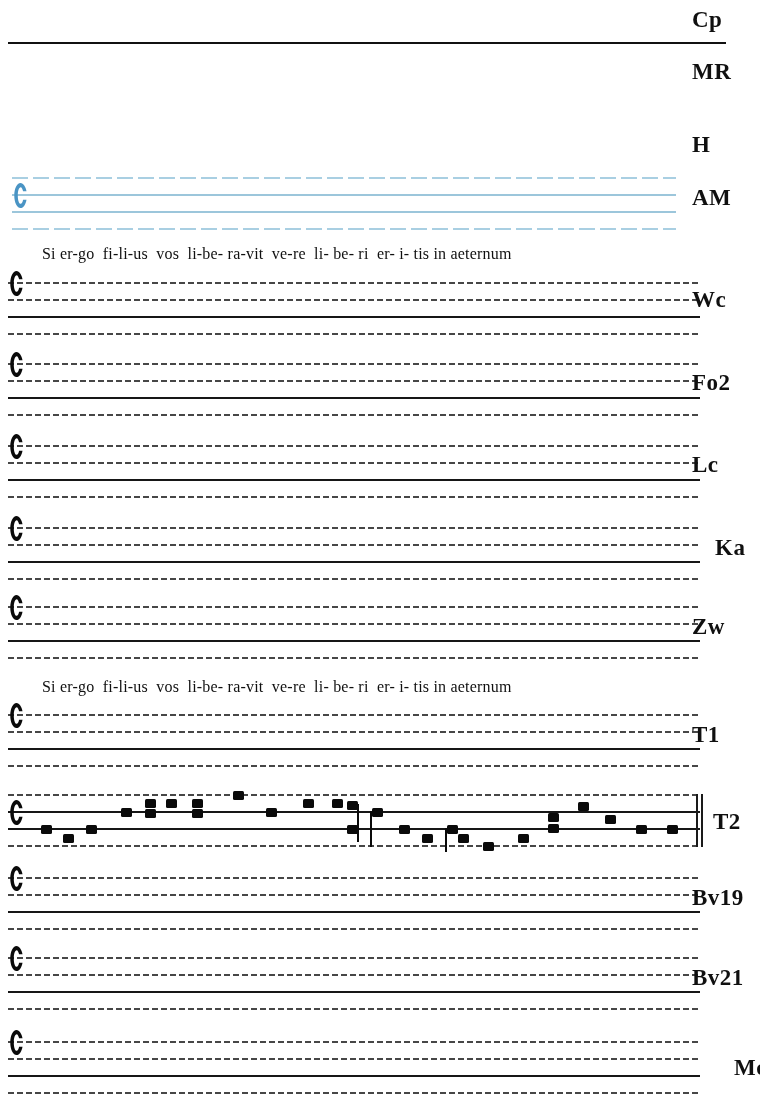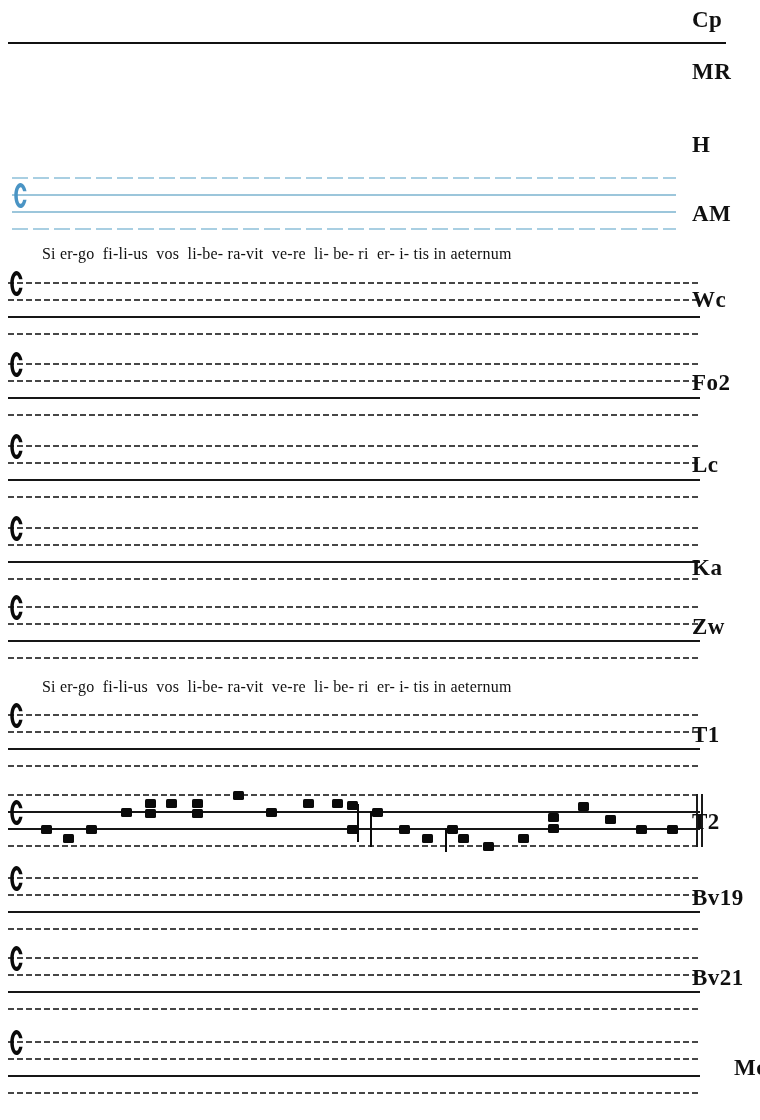--- a/index.html
+++ b/index.html
@@ -37,21 +37,21 @@
         <span class="staff-label" style="top: 133px;">H</span>
       </div>
       <div>
         <div class="hline" style="top: 177px; left: 12px; width: 664px; background: repeating-linear-gradient(to right, rgb(169, 207, 226) 0px, rgb(169, 207, 226) 16px, transparent 16px, transparent 21px);"></div>
         <div class="hline" style="top: 194px; left: 12px; width: 664px; background: rgb(156, 198, 219);"></div>
         <div class="hline" style="top: 211px; left: 12px; width: 664px; background: rgb(156, 198, 219);"></div>
         <div class="hline" style="top: 228px; left: 12px; width: 664px; background: repeating-linear-gradient(to right, rgb(169, 207, 226) 0px, rgb(169, 207, 226) 16px, transparent 16px, transparent 21px);"></div>
         <span class="clef" style="left: 14px; top: 182px; position: absolute;"><svg width="13" height="27" viewBox="0 0 12 26">
             <path fill="#4a94c4" fill-rule="evenodd" d="M6 1 C2.5 1 0 6.4 0 13 C0 19.6 2.5 25 6 25 C8.8 25 11 21.5 11.8 17 L8.5 17 C8 19.4 7.1 21 6.2 21 C4.4 21 3.4 17.4 3.4 13 C3.4 8.6 4.4 5 6.2 5 C7.1 5 8 6.6 8.5 9 L11.8 9 C11 4.5 8.8 1 6 1 Z"></path>
           </svg></span>
-        <span class="staff-label" style="top: 202px;">AM</span>
+        <span class="staff-label" style="top: 186px;">AM</span>
       </div>
       <div>
         <div class="hline" style="top: 282px; left: 8px; width: 692px; background: repeating-linear-gradient(to right, rgb(71, 71, 71) 0px, rgb(71, 71, 71) 6px, transparent 6px, transparent 9px);"></div>
         <div class="hline" style="top: 299px; left: 8px; width: 692px; background: repeating-linear-gradient(to right, rgb(71, 71, 71) 0px, rgb(71, 71, 71) 6px, transparent 6px, transparent 9px);"></div>
         <div class="hline" style="top: 316px; left: 8px; width: 692px; background: rgb(22, 22, 22);"></div>
         <div class="hline" style="top: 333px; left: 8px; width: 692px; background: repeating-linear-gradient(to right, rgb(71, 71, 71) 0px, rgb(71, 71, 71) 6px, transparent 6px, transparent 9px);"></div>
         <span class="clef" style="left: 10px; top: 270px; position: absolute;"><svg width="13" height="27" viewBox="0 0 12 26">
             <path fill="#0a0a0a" fill-rule="evenodd" d="M6 1 C2.5 1 0 6.4 0 13 C0 19.6 2.5 25 6 25 C8.8 25 11 21.5 11.8 17 L8.5 17 C8 19.4 7.1 21 6.2 21 C4.4 21 3.4 17.4 3.4 13 C3.4 8.6 4.4 5 6.2 5 C7.1 5 8 6.6 8.5 9 L11.8 9 C11 4.5 8.8 1 6 1 Z"></path>
           </svg></span>
         <span class="staff-label" style="top: 288px;">Wc</span>
@@ -77,21 +77,21 @@
         <span class="staff-label" style="top: 453px;">Lc</span>
       </div>
       <div>
         <div class="hline" style="top: 527px; left: 8px; width: 692px; background: repeating-linear-gradient(to right, rgb(71, 71, 71) 0px, rgb(71, 71, 71) 6px, transparent 6px, transparent 9px);"></div>
         <div class="hline" style="top: 544px; left: 8px; width: 692px; background: repeating-linear-gradient(to right, rgb(71, 71, 71) 0px, rgb(71, 71, 71) 6px, transparent 6px, transparent 9px);"></div>
         <div class="hline" style="top: 561px; left: 8px; width: 692px; background: rgb(22, 22, 22);"></div>
         <div class="hline" style="top: 578px; left: 8px; width: 692px; background: repeating-linear-gradient(to right, rgb(71, 71, 71) 0px, rgb(71, 71, 71) 6px, transparent 6px, transparent 9px);"></div>
         <span class="clef" style="left: 10px; top: 515px; position: absolute;"><svg width="13" height="27" viewBox="0 0 12 26">
             <path fill="#0a0a0a" fill-rule="evenodd" d="M6 1 C2.5 1 0 6.4 0 13 C0 19.6 2.5 25 6 25 C8.8 25 11 21.5 11.8 17 L8.5 17 C8 19.4 7.1 21 6.2 21 C4.4 21 3.4 17.4 3.4 13 C3.4 8.6 4.4 5 6.2 5 C7.1 5 8 6.6 8.5 9 L11.8 9 C11 4.5 8.8 1 6 1 Z"></path>
           </svg></span>
-        <span class="staff-label" style="top: 556px;">Ka</span>
+        <span class="staff-label" style="top: 536px; margin-left: 23px;">Ka</span>
       </div>
       <div>
         <div class="hline" style="top: 606px; left: 8px; width: 692px; background: repeating-linear-gradient(to right, rgb(71, 71, 71) 0px, rgb(71, 71, 71) 6px, transparent 6px, transparent 9px);"></div>
         <div class="hline" style="top: 623px; left: 8px; width: 692px; background: repeating-linear-gradient(to right, rgb(71, 71, 71) 0px, rgb(71, 71, 71) 6px, transparent 6px, transparent 9px);"></div>
         <div class="hline" style="top: 640px; left: 8px; width: 692px; background: rgb(22, 22, 22);"></div>
         <div class="hline" style="top: 657px; left: 8px; width: 692px; background: repeating-linear-gradient(to right, rgb(71, 71, 71) 0px, rgb(71, 71, 71) 6px, transparent 6px, transparent 9px);"></div>
         <span class="clef" style="left: 10px; top: 594px; position: absolute;"><svg width="13" height="27" viewBox="0 0 12 26">
             <path fill="#0a0a0a" fill-rule="evenodd" d="M6 1 C2.5 1 0 6.4 0 13 C0 19.6 2.5 25 6 25 C8.8 25 11 21.5 11.8 17 L8.5 17 C8 19.4 7.1 21 6.2 21 C4.4 21 3.4 17.4 3.4 13 C3.4 8.6 4.4 5 6.2 5 C7.1 5 8 6.6 8.5 9 L11.8 9 C11 4.5 8.8 1 6 1 Z"></path>
           </svg></span>
         <span class="staff-label" style="top: 615px;">Zw</span>
@@ -109,21 +109,21 @@
       <div>
         <div class="hline" style="top: 794px; left: 8px; width: 692px; background: repeating-linear-gradient(to right, rgb(71, 71, 71) 0px, rgb(71, 71, 71) 6px, transparent 6px, transparent 9px);"></div>
         <div class="hline" style="top: 811px; left: 8px; width: 692px; background: rgb(22, 22, 22);"></div>
         <div class="hline" style="top: 828px; left: 8px; width: 692px; background: rgb(22, 22, 22);"></div>
         <div class="hline" style="top: 845px; left: 8px; width: 692px; background: repeating-linear-gradient(to right, rgb(71, 71, 71) 0px, rgb(71, 71, 71) 6px, transparent 6px, transparent 9px);"></div>
         <span class="clef" style="left: 10px; top: 799px; position: absolute;"><svg width="13" height="27" viewBox="0 0 12 26">
             <path fill="#0a0a0a" fill-rule="evenodd" d="M6 1 C2.5 1 0 6.4 0 13 C0 19.6 2.5 25 6 25 C8.8 25 11 21.5 11.8 17 L8.5 17 C8 19.4 7.1 21 6.2 21 C4.4 21 3.4 17.4 3.4 13 C3.4 8.6 4.4 5 6.2 5 C7.1 5 8 6.6 8.5 9 L11.8 9 C11 4.5 8.8 1 6 1 Z"></path>
           </svg></span>
         <div class="barline" style="left: 696px; top: 794px; height: 53px;"></div>
         <div class="barline" style="left: 701px; top: 794px; height: 53px;"></div>
-        <span class="staff-label" style="top: 810px;">T2</span>
+        <span class="staff-label" style="top: 810px; margin-left: 21px;">T2</span>
       </div>
       <div>
         <div class="hline" style="top: 877px; left: 8px; width: 692px; background: repeating-linear-gradient(to right, rgb(71, 71, 71) 0px, rgb(71, 71, 71) 6px, transparent 6px, transparent 9px);"></div>
         <div class="hline" style="top: 894px; left: 8px; width: 692px; background: repeating-linear-gradient(to right, rgb(71, 71, 71) 0px, rgb(71, 71, 71) 6px, transparent 6px, transparent 9px);"></div>
         <div class="hline" style="top: 911px; left: 8px; width: 692px; background: rgb(22, 22, 22);"></div>
         <div class="hline" style="top: 928px; left: 8px; width: 692px; background: repeating-linear-gradient(to right, rgb(71, 71, 71) 0px, rgb(71, 71, 71) 6px, transparent 6px, transparent 9px);"></div>
         <span class="clef" style="left: 10px; top: 865px; position: absolute;"><svg width="13" height="27" viewBox="0 0 12 26">
             <path fill="#0a0a0a" fill-rule="evenodd" d="M6 1 C2.5 1 0 6.4 0 13 C0 19.6 2.5 25 6 25 C8.8 25 11 21.5 11.8 17 L8.5 17 C8 19.4 7.1 21 6.2 21 C4.4 21 3.4 17.4 3.4 13 C3.4 8.6 4.4 5 6.2 5 C7.1 5 8 6.6 8.5 9 L11.8 9 C11 4.5 8.8 1 6 1 Z"></path>
           </svg></span>
         <span class="staff-label" style="top: 886px;">Bv19</span>

